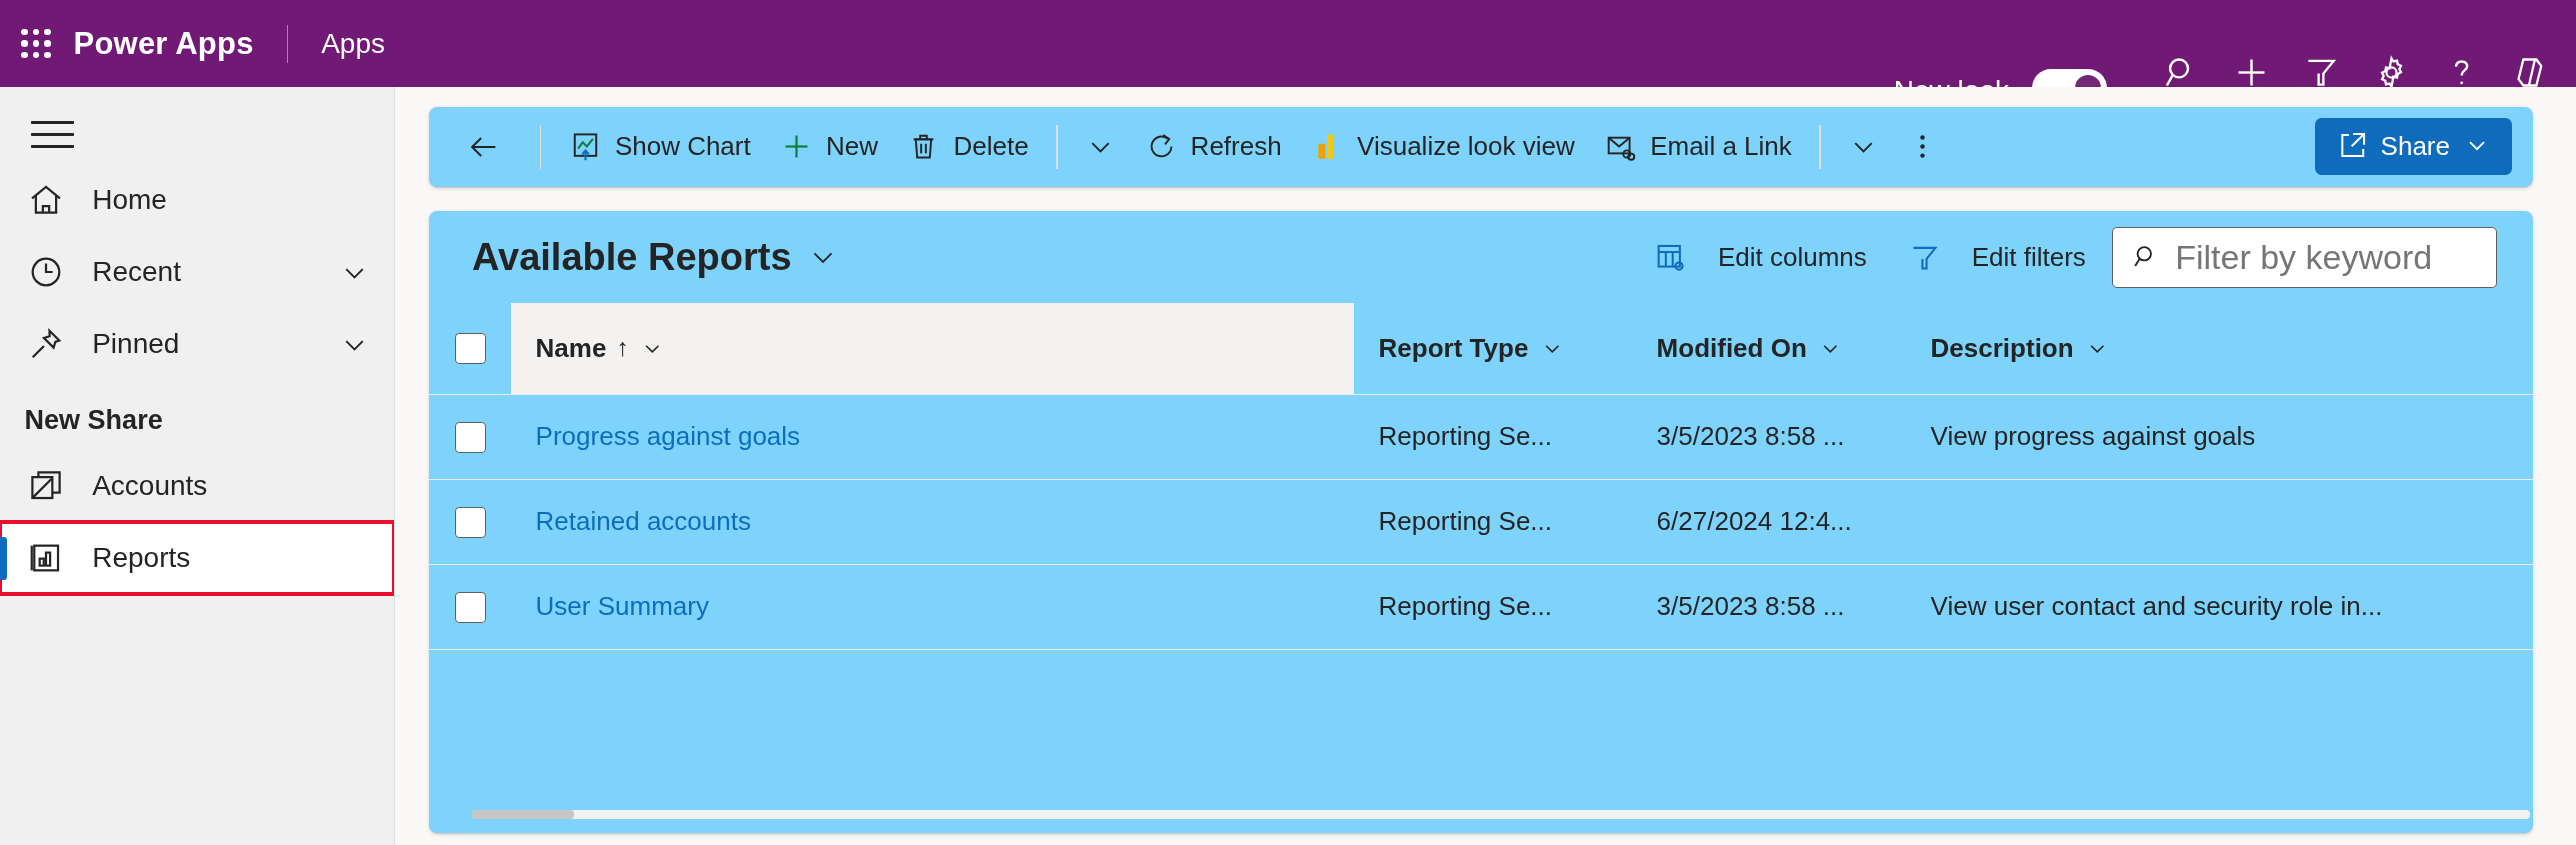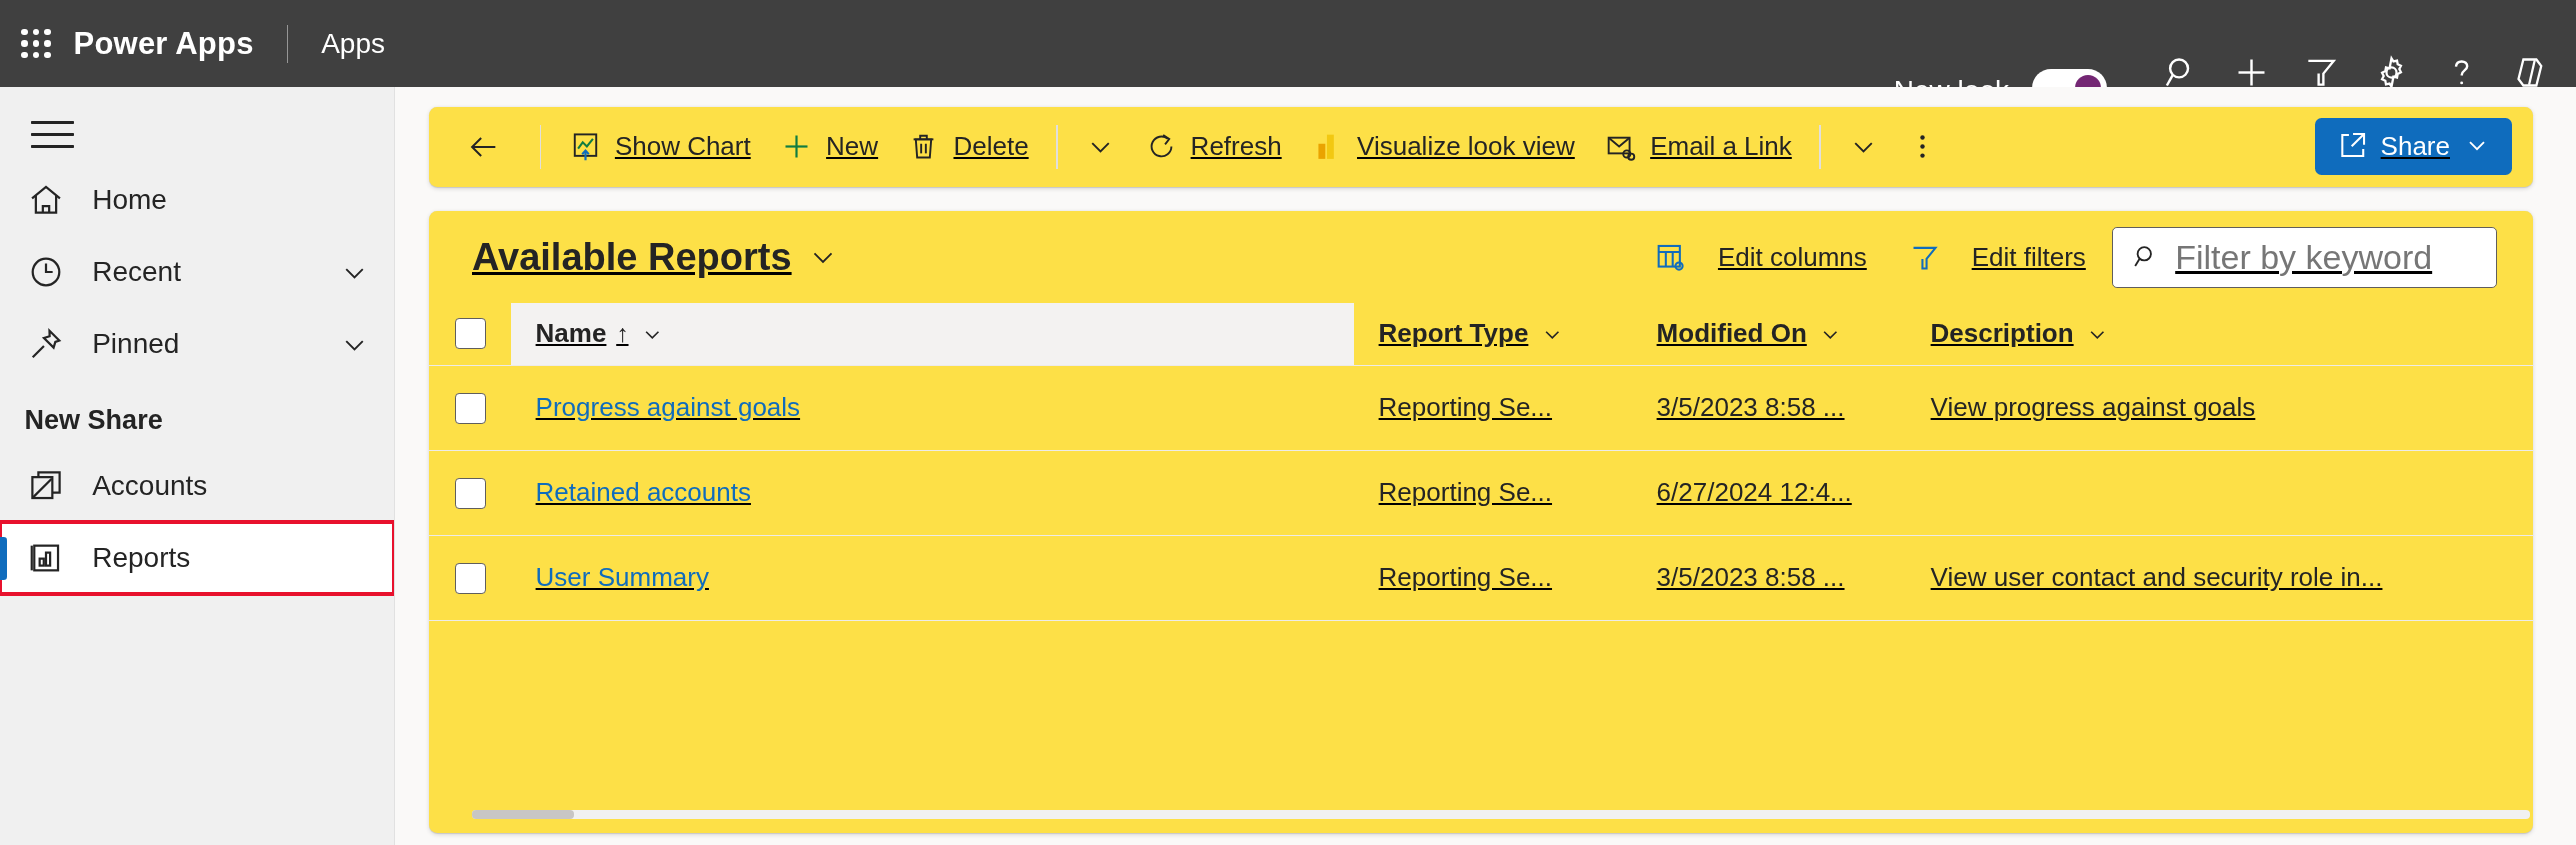--- a/index.html
+++ b/index.html
@@ -7,21 +7,21 @@
     width: 2576px; height: 846px;
     font-family: "Liberation Sans", sans-serif;
     background: #ffffff;
     overflow: hidden;
   }
 
   
   .app-header {
     position: absolute; top: 0; left: 0;
     width: 2576px; height: 87px;
-    background: #404040;
+    background: #701a75;
     display: flex; align-items: center;
     color: #ffffff;
   }
   .waffle {
     width: 36px; height: 36px;
     margin-left: 18px; margin-right: 19.6px;
     display: grid; grid-template-columns: repeat(3,1fr); grid-template-rows: repeat(3,1fr);
     gap: 4.9px; padding: 3.3px; cursor: pointer;
   }
   .waffle i { width: 6.5px; height: 6.5px; border-radius: 50%; background:#fff; display:block; }
@@ -94,23 +94,22 @@
   }
 
   
   .main {
     position: absolute; top: 87px; left: 395px;
     width: 2181px; height: 759px;
     background: #faf9f8;
     padding: 19.6px 43px 0 34px;
   }
   .card {
-    background: #fde047; border-radius: 8.2px;
+    background: #7dd3fc; border-radius: 8.2px;
     box-shadow: 0 1.3px 4.1px rgba(0,0,0,.13), 0 0.2px 0.8px rgba(0,0,0,.11);
-    text-decoration: underline;
   }
   
   .cmdbar {
     height: 80px; display: flex; align-items: center;
     padding: 0 21px 0 24.6px; margin-bottom: 24.6px;
   }
   .cmd {
     display: flex; align-items: center; height: 59px;
     padding: 0 14.7px; border-radius: 4.9px; cursor: pointer;
     color: #242424; white-space: nowrap;
@@ -158,21 +157,21 @@
   
   table { width: 100%; border-collapse: collapse; table-layout: fixed; }
   th, td { text-align: left; vertical-align: middle; }
   .col-cb   { width: 82px; }
   .col-name { width: 843px; }
   .col-type { width: 278px; }
   .col-mod  { width: 274px; }
   .col-desc { width: auto; }
 
   thead th {
-    height: 62px; font-size: 26px; font-weight: 600; color: #242424;
+    height: 91px; font-size: 26px; font-weight: 600; color: #242424;
     padding: 0; border-bottom: 0.8px solid #edebe9; white-space: nowrap;
   }
   thead th .thin { display: flex; align-items: center; height: 100%; padding: 0 0 0 24.6px; cursor: pointer; }
   thead th.sorted .thin { background: #f3f2f1; }
   thead th.cbcell .thin { padding-left: 0; justify-content: center; cursor: default; }
   .sort-arrow { margin-left: 9.8px; font-size: 24.6px; color: #242424; }
   .hchev { margin-left: 11.5px; display: flex; align-items: center; }
 
   tbody tr { height: 85px; }
   tbody td {

